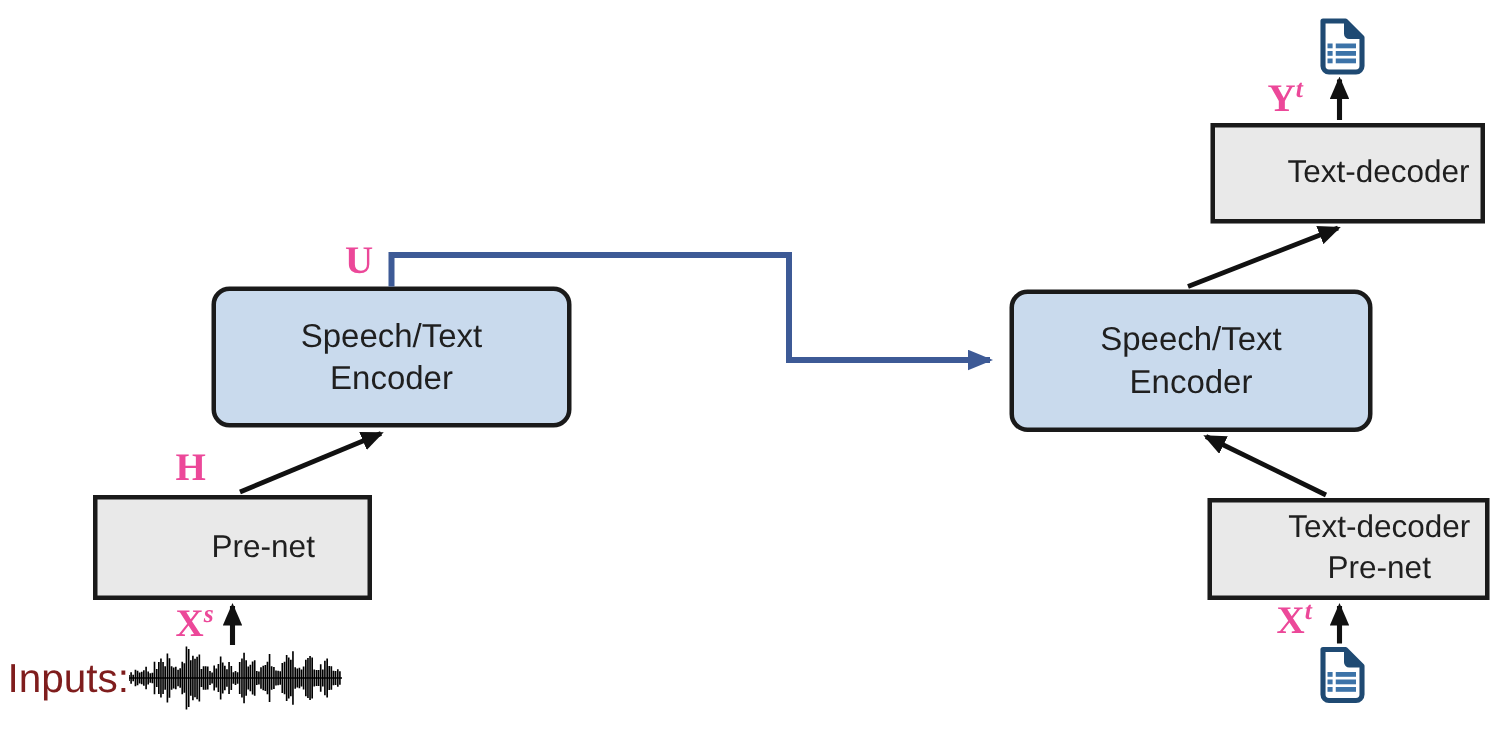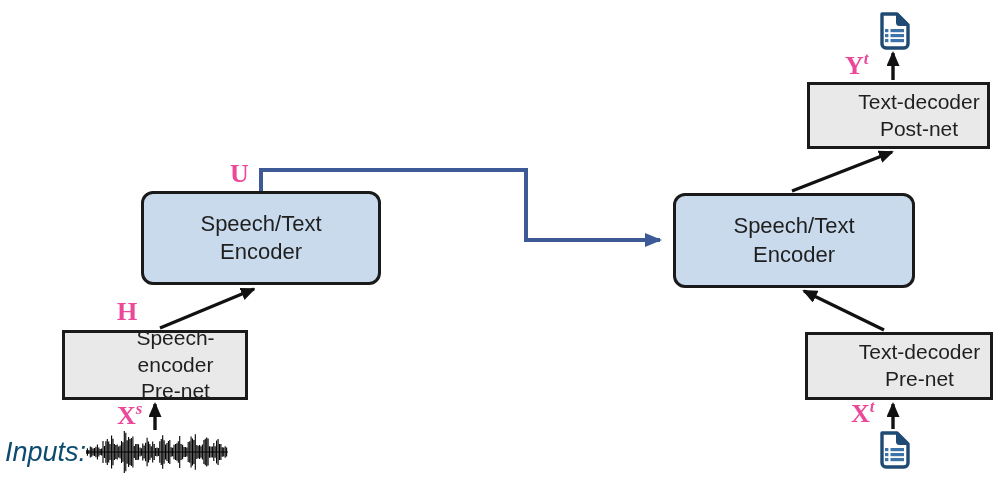--- a/index.html
+++ b/index.html
@@ -53,21 +53,21 @@
     vertical-align:super;
     line-height:0;
   }
   #lab-u {left:230px;top:159px;}
   #lab-h {left:117px;top:297px;}
   #lab-xs{left:117px;top:401px;}
   #lab-xt{left:851px;top:399px;}
   #lab-yt{left:845px;top:51px;}
   #inputs-label{
     position:absolute;left:5px;top:437px;
-    font-size:27px;color:#0c4a6e;z-index:4;font-style:italic;
+    font-size:27px;color:#7f1d1d;z-index:4;
   }
   #overlay{position:absolute;left:0;top:0;z-index:3;pointer-events:none;}
   .doc-icon{position:absolute;z-index:4;}
   #doc-top{left:876px;top:12px;}
   #doc-bot{left:876px;top:431px;}
   #wave-svg{position:absolute;left:86px;top:429px;z-index:1;}
 </style>
 </head>
 <body>
 
@@ -77,32 +77,30 @@
     <span>Speech/Text</span>
     <span>Encoder</span>
   </div>
 
   <div class="box box-blue" id="dec">
     <span>Speech/Text</span>
     <span>Encoder</span>
   </div>
 
   <div class="box box-gray" id="preL">
-    <span>Speech-encoder</span>
     <span>Pre-net</span>
   </div>
 
   <div class="box box-gray" id="preR">
     <span>Text-decoder</span>
     <span>Pre-net</span>
   </div>
 
   <div class="box box-gray" id="post">
     <span>Text-decoder</span>
-    <span>Post-net</span>
   </div>
 
   <div class="mathlab" id="lab-u">U</div>
   <div class="mathlab" id="lab-h">H</div>
   <div class="mathlab" id="lab-xs"><span>X</span><sup>s</sup></div>
   <div class="mathlab" id="lab-xt"><span>X</span><sup>t</sup></div>
   <div class="mathlab" id="lab-yt"><span>Y</span><sup>t</sup></div>
 
   <div id="inputs-label">Inputs:</div>
 

